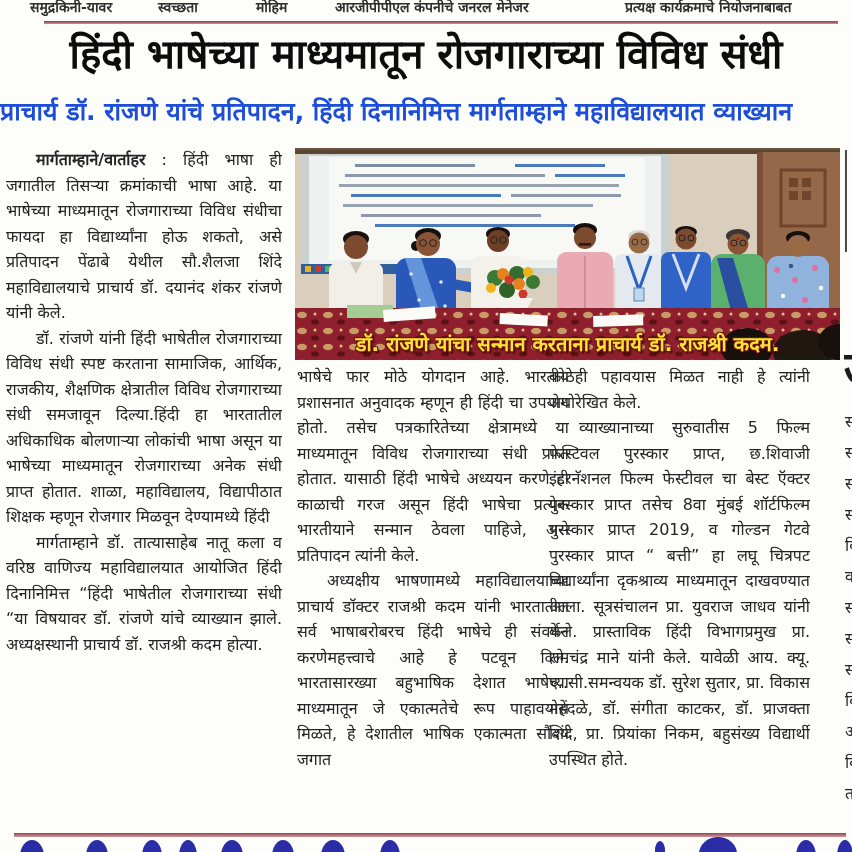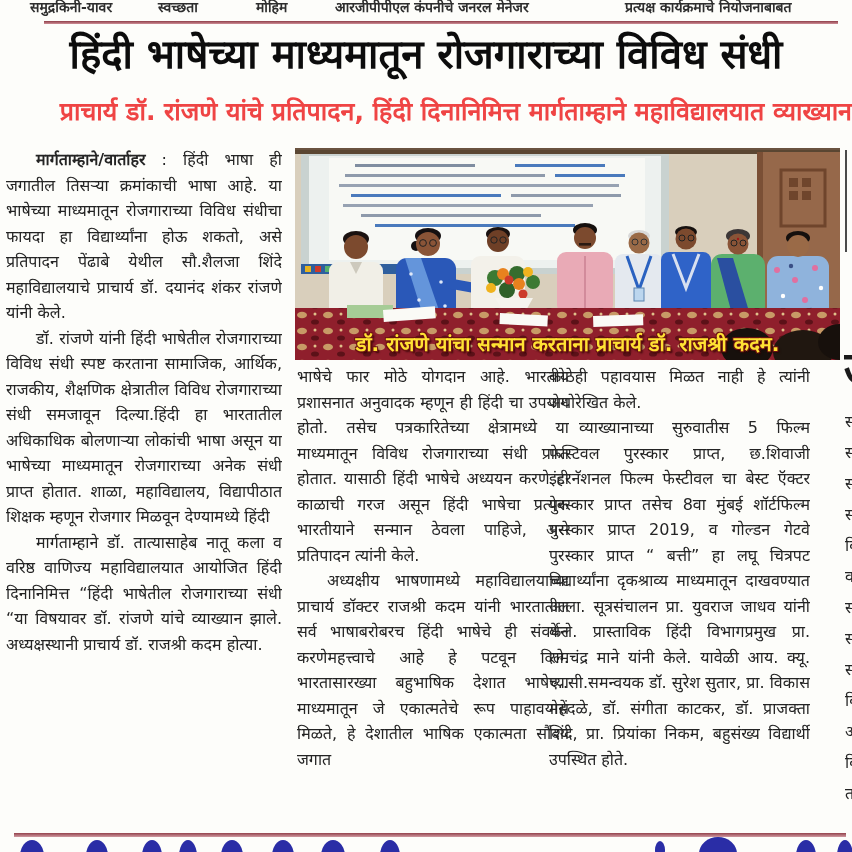--- a/index.html
+++ b/index.html
@@ -9,22 +9,22 @@
   
   .topstrip{position:absolute;left:0;top:-3px;width:100%;height:21px;overflow:hidden;
             font-size:14px;font-weight:600;color:#2e2e2e;white-space:nowrap;}
   .topstrip span{position:absolute;top:0;}
   .ts1{left:30px}.ts2{left:158px}.ts3{left:256px}.ts4{left:335px}.ts5{left:625px}
   .toprule{position:absolute;left:44px;right:14px;top:21px;height:3px;
            background:linear-gradient(#8e3d48,#cf8f97);}
 
   .headline{position:absolute;left:0;top:25px;width:100%;margin:0;text-align:center;
             font-size:40px;font-weight:bold;color:#0c0c0c;white-space:nowrap;}
-  .subheadline{position:absolute;left:0;top:93px;width:100%;margin:0;text-align:right;
-            font-size:25px;font-weight:bold;color:#ef4444;white-space:nowrap;}
+  .subheadline{position:absolute;left:0;top:93px;width:100%;margin:0;text-align:left;
+            font-size:25px;font-weight:bold;color:#1d4ed8;white-space:nowrap;}
 
   .col{position:absolute;text-align:justify;font-size:16px;line-height:25.5px;color:#242424;overflow:hidden;}
   .col-left{left:6px;top:147px;width:276px;height:685px;}
   .col-mid{left:297px;top:364px;width:272px;height:468px;}
   .col-right{left:549px;top:364px;width:261px;height:468px;}
   .para{margin:0;}
   .indent{text-indent:30px;}
 
   .photo{position:absolute;left:295px;top:148px;width:545px;height:210px;
          background:#c2410c;overflow:hidden;border-top:2px solid #6a5340;}

